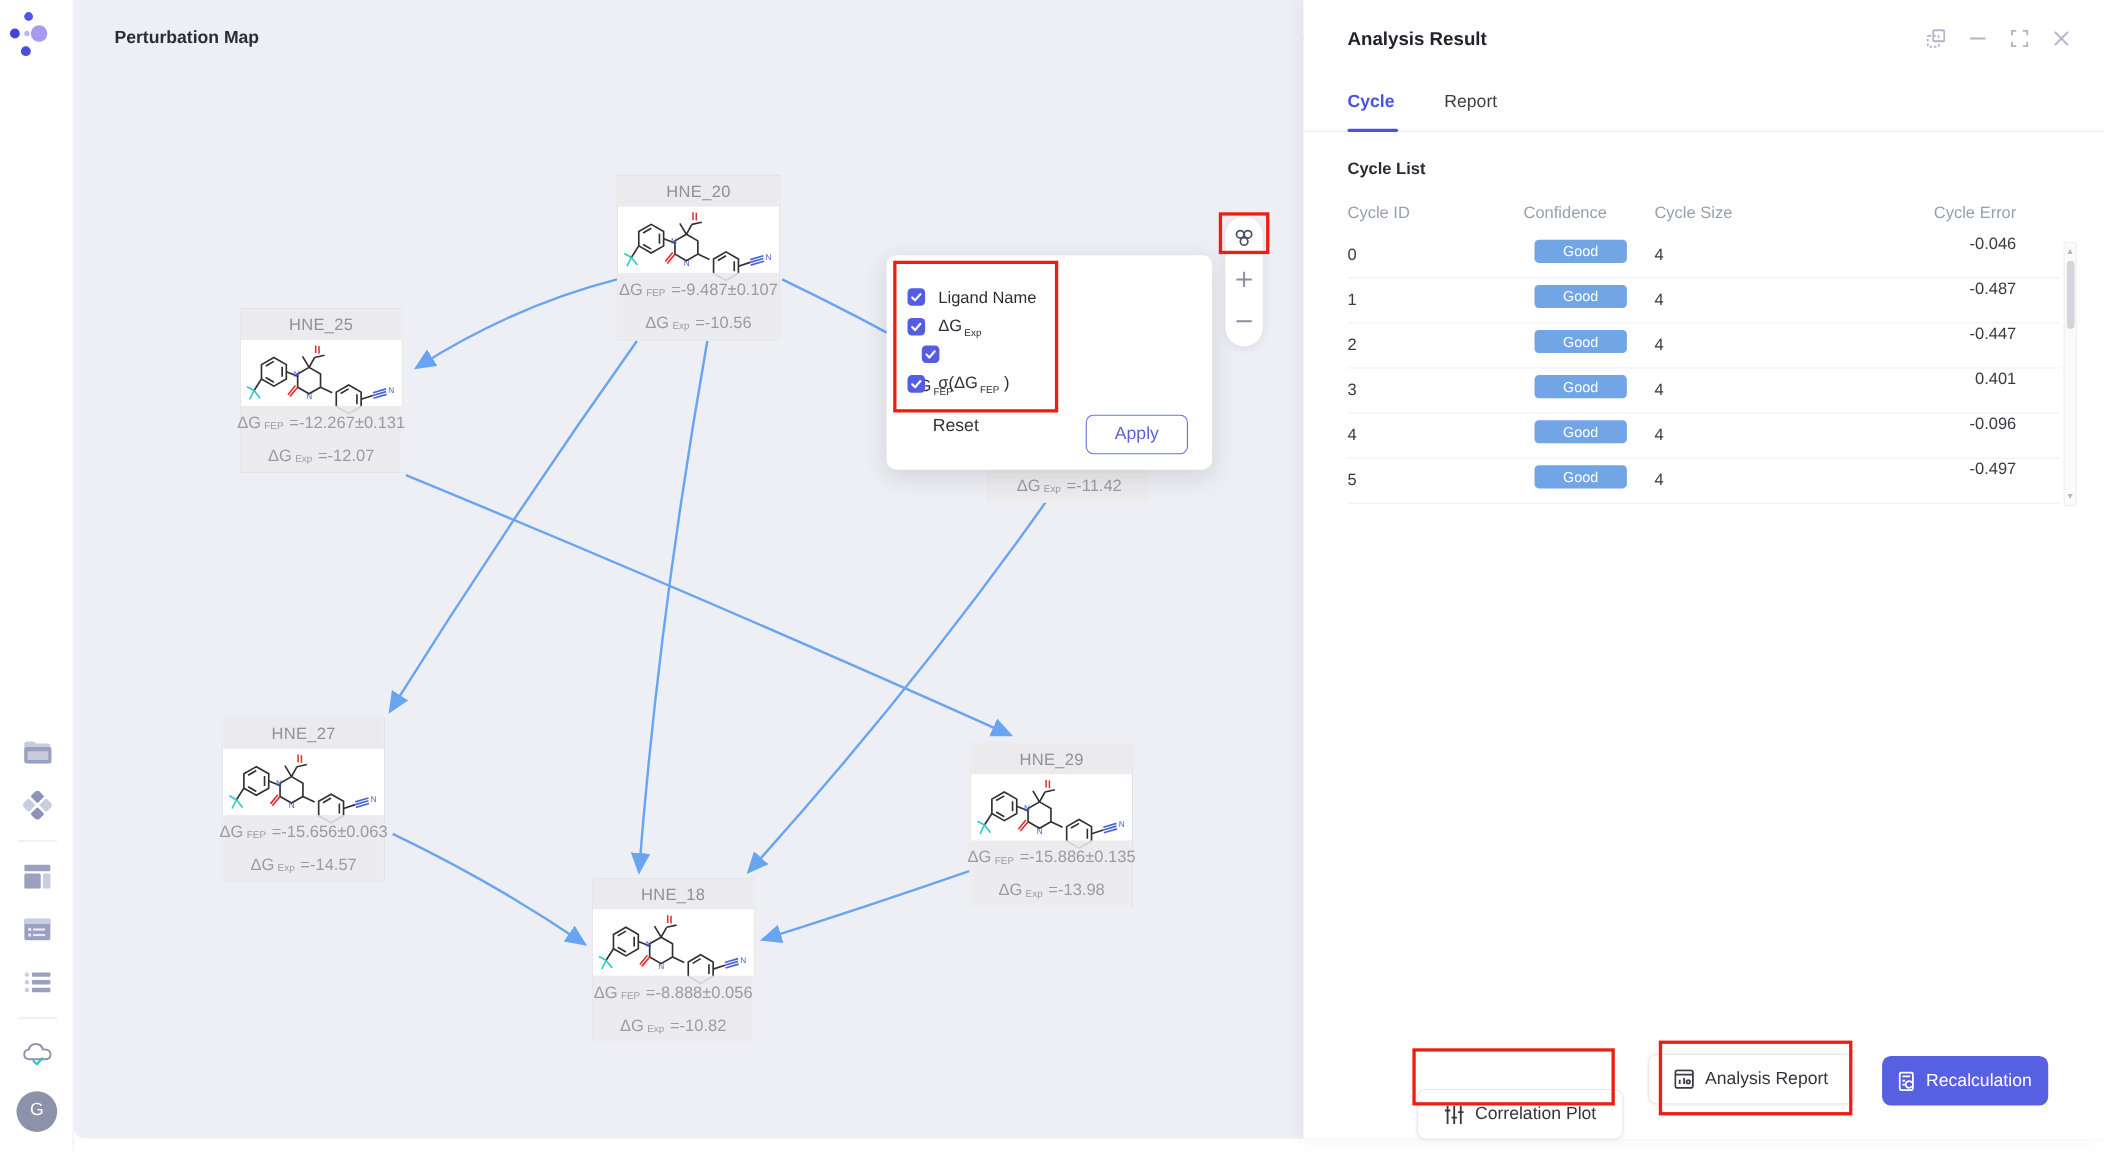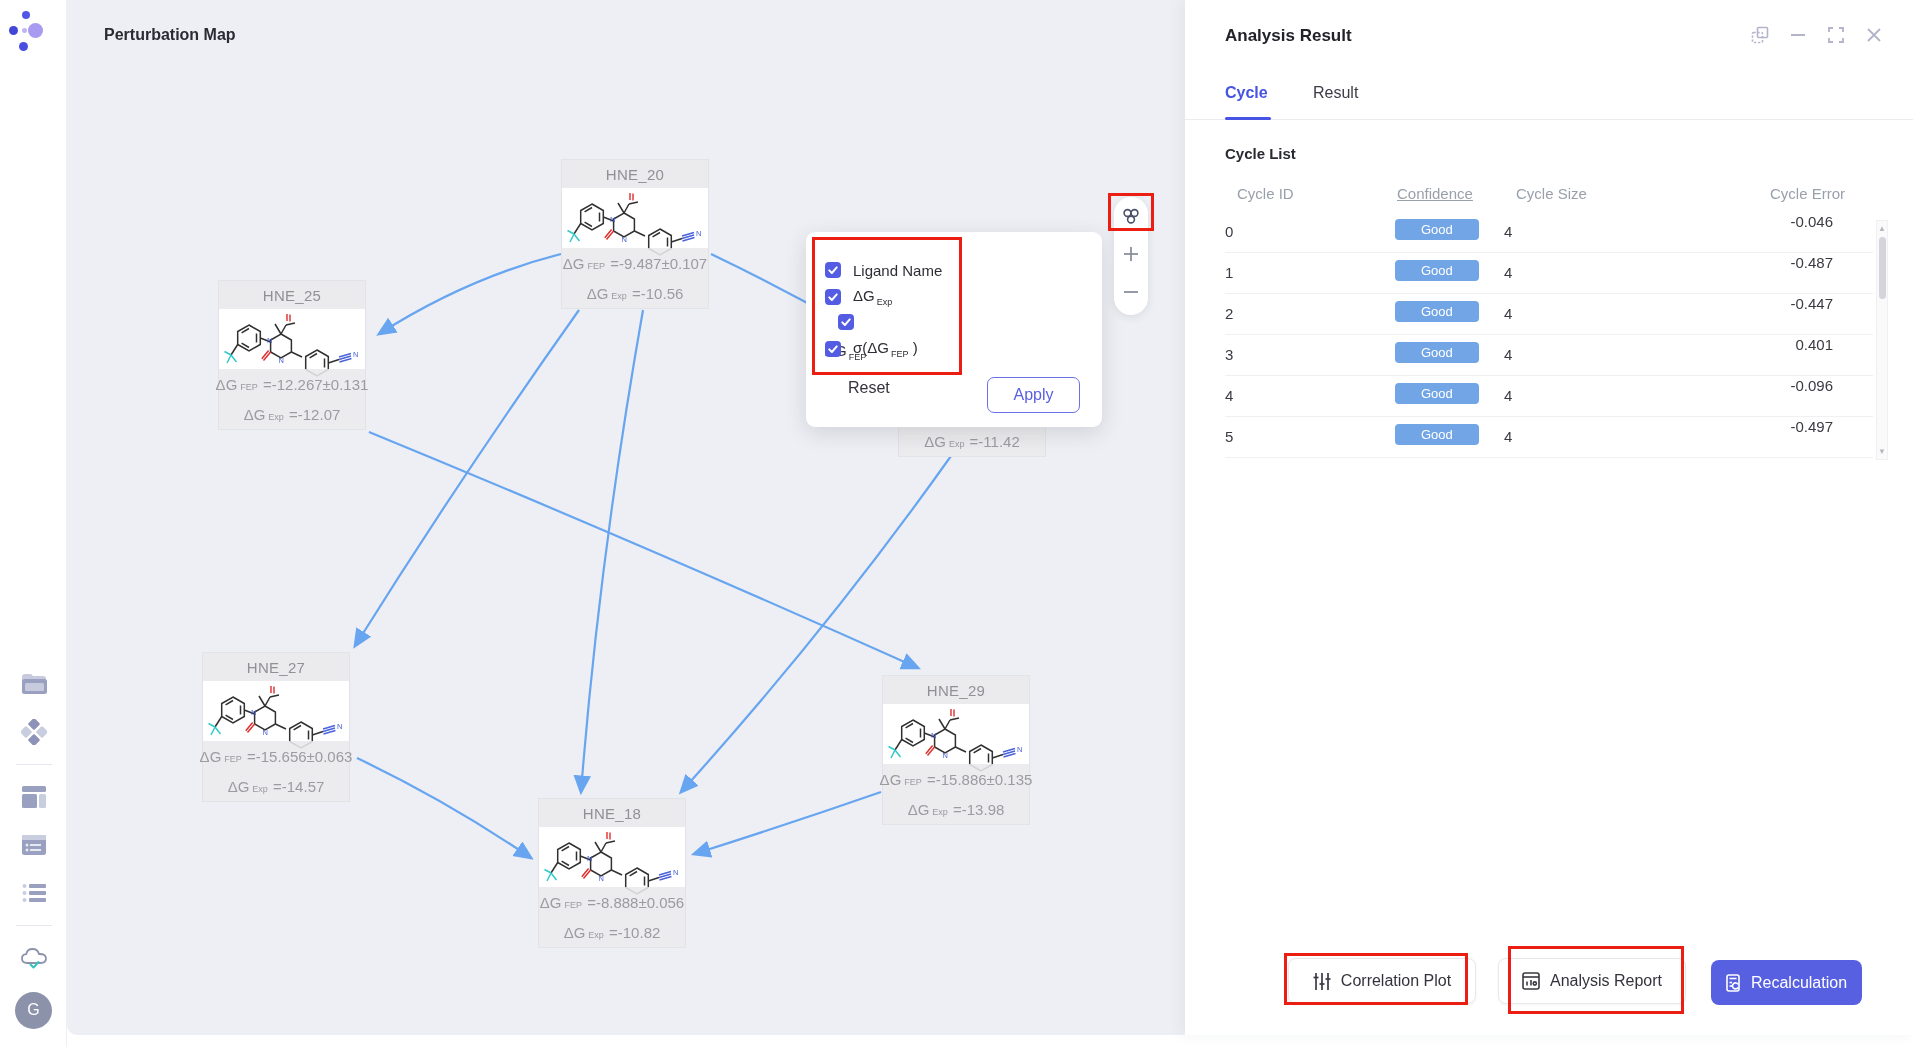--- a/index.html
+++ b/index.html
@@ -64,41 +64,41 @@
   .panel { position:absolute; left:1185px; top:0; width:728px; height:1035px; background:#ffffff;
            box-shadow:-4px 0 14px rgba(40,45,60,.06); z-index:15; }
   .panel-title { position:absolute; left:40px; top:26px; font-size:17px; font-weight:700; color:#22222a; }
   .panel-controls { position:absolute; right:30px; top:26px; display:flex; gap:20px; align-items:center; }
   .tabs { position:absolute; left:0; top:84px; width:100%; height:36px; border-bottom:1px solid #ececf0; }
   .tab { position:absolute; top:0; font-size:16px; cursor:pointer; }
   .tab.active { color:#4753e3; font-weight:700; }
   .tab.inactive { color:#3c3c44; }
   .tab-underline { position:absolute; left:40px; top:33px; width:46px; height:3px; background:#4753e3; border-radius:2px; }
   .section-title { position:absolute; left:40px; top:145px; font-size:15px; font-weight:700; color:#2a2a32; }
-  .thead { position:absolute; left:40px; top:185px; width:648px; height:24px; font-size:15px; color:#98a0ac;margin-left:12px; }
+  .thead { position:absolute; left:40px; top:185px; width:648px; height:24px; font-size:15px; color:#98a0ac; }
   .th-id { position:absolute; left:0; }
-  .th-conf { position:absolute; left:160px;text-decoration:underline; }
+  .th-conf { position:absolute; left:160px; }
   .th-size { position:absolute; left:279px; }
   .th-err { position:absolute; right:40px; }
   .tbody { position:absolute; left:40px; top:212px; width:648px; }
   .trow { position:relative; height:41px; border-bottom:1px solid #f0f0f2; font-size:15px; color:#3a3a42; }
   .td-id { position:absolute; left:0; top:11px; }
   .td-conf { position:absolute; left:170px; top:8px; }
   .td-size { position:absolute; left:279px; top:11px; }
   .td-err { position:absolute; right:40px; top:1px; }
   .badge { background:#72a5e6; color:#fff; font-size:13px; border-radius:4px; padding:3px 26px; }
   .scrollbar { position:absolute; left:691px; top:220px; width:12px; height:240px; background:#fafafb;
                border:1px solid #f0f0f2; }
   .sb-arrow { position:absolute; left:0; width:10px; text-align:center; font-size:8px; color:#b6b6be; }
   .sb-thumb { position:absolute; left:2px; top:16px; width:7px; height:62px; background:#d4d4da; border-radius:4px; }
 
   .panel-footer-btn { position:absolute; top:958px; height:46px; background:#fff; border:1px solid #e8e8ec;
                       border-radius:8px; display:flex; align-items:center; justify-content:center; gap:10px;
                       font-size:16px; color:#33333b; cursor:pointer; box-shadow:0 1px 3px rgba(40,45,60,.05); }
-  .btn-corr { left:103px; width:188px; }
+  .btn-corr { left:103px; width:188px;margin-top:32px; }
   .btn-report { left:313px; width:188px; }
   .btn-recalc { position:absolute; left:526px; top:960px; width:151px; height:45px; background:#5860e2;
                 border:none; border-radius:8px; color:#fff; font-size:16px; display:flex; align-items:center;
                 justify-content:center; gap:9px; cursor:pointer; }
 </style>
 </head>
 <body>
 
 <div class="app">
 
@@ -547,21 +547,21 @@
         </span>
       <span class="win-btn">
         <svg width="16" height="16" viewBox="0 0 16 16">
             <path d="M2 2 L14 14 M14 2 L2 14" stroke="#b3b3c9" stroke-width="1.8"></path>
           </svg>
         </span>
     </div>
 
     <div class="tabs">
       <span class="tab active" style="left:40px">Cycle</span>
-      <span class="tab inactive" style="left:128px">Result</span>
+      <span class="tab inactive" style="left:128px">Report</span>
       <span class="tab-underline"></span>
     </div>
 
     <span class="section-title">Cycle List</span>
 
     <div class="thead">
       <span class="th-id">Cycle ID</span>
       <span class="th-conf">Confidence</span>
       <span class="th-size">Cycle Size</span>
       <span class="th-err">Cycle Error</span>

